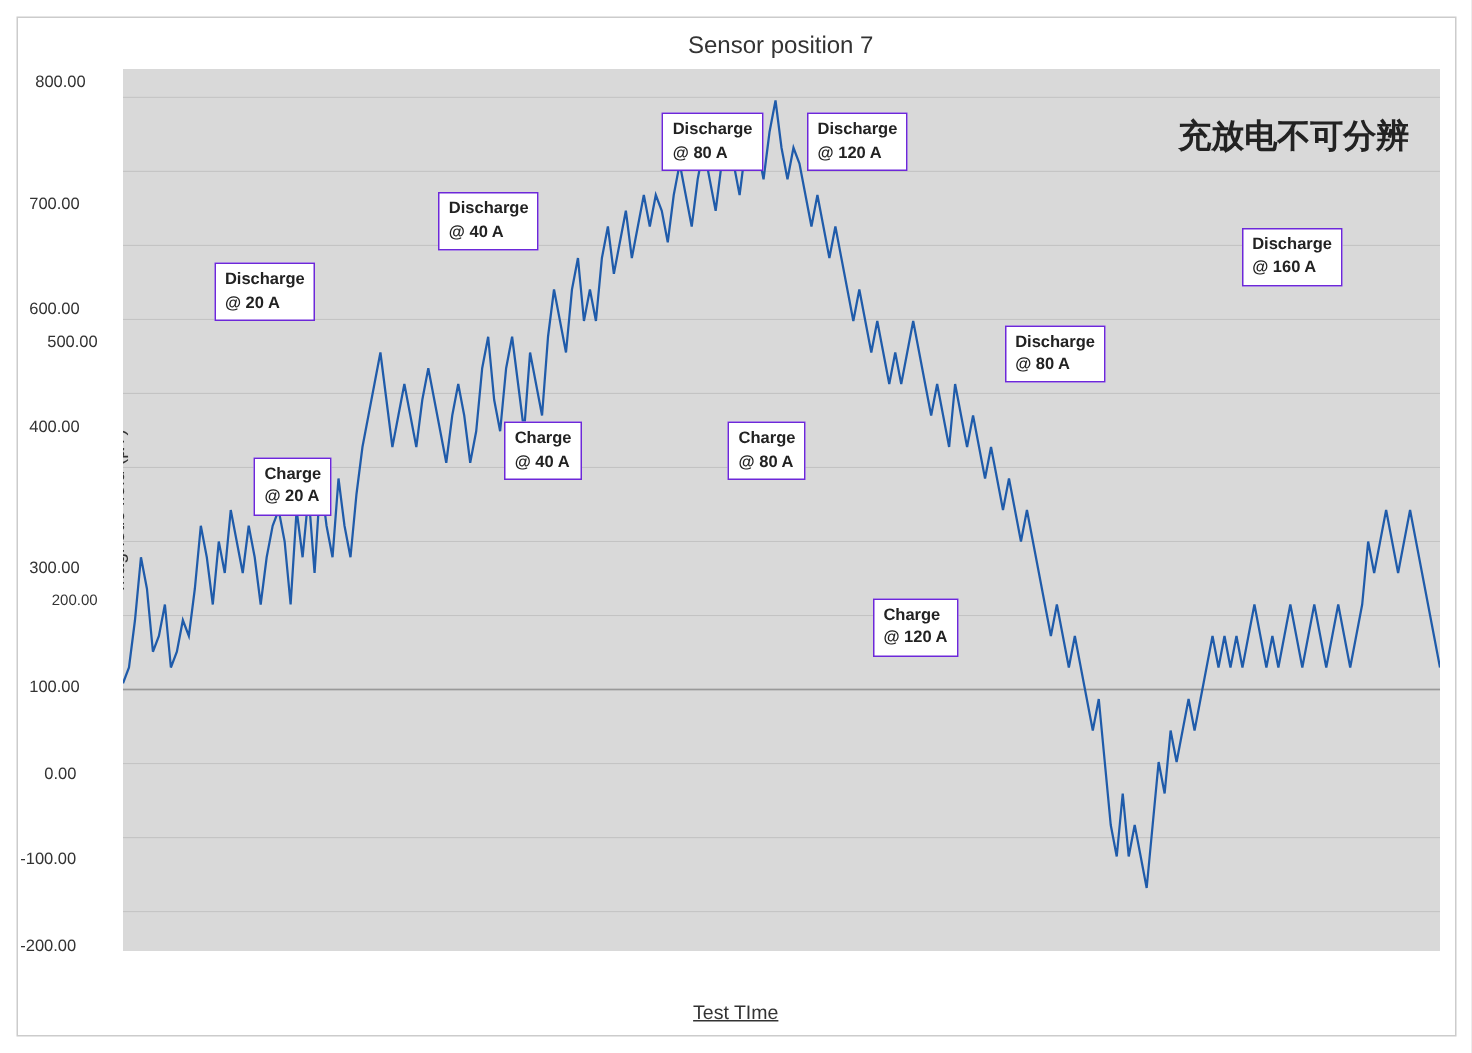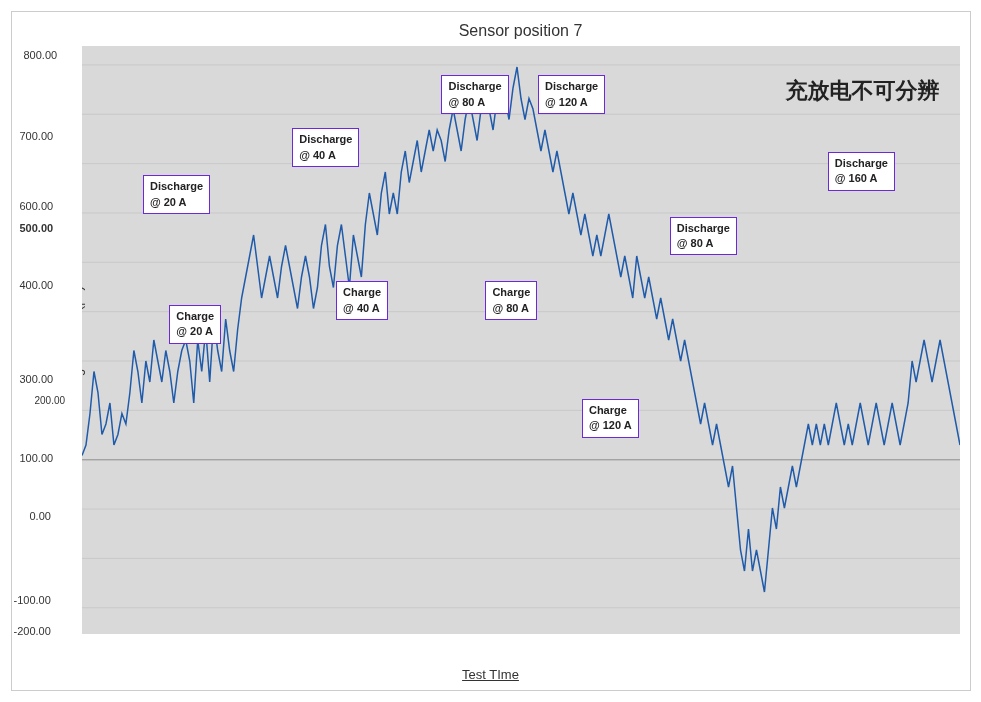--- a/index.html
+++ b/index.html
@@ -138,24 +138,24 @@
     <div class="annotation-box" style="left:52%;top:5%">Discharge<br>@ 120 A</div>
     <div class="annotation-box" style="left:57%;top:60%">Charge<br>@ 120 A</div>
     <div class="annotation-box" style="left:67%;top:29%">Discharge<br>@ 80 A</div>
     <div class="annotation-box" style="left:85%;top:18%">Discharge<br>@ 160 A</div>
 
   </div>
 
   <div style="position:absolute;left:12px;top:calc(30px + 1%);font-size:11px;color:#333;">800.00</div>
   <div style="position:absolute;left:8px;top:calc(30px + 9.5%);font-size:11px;color:#333;margin-top:24px;">700.00</div>
   <div style="position:absolute;left:8px;top:calc(30px + 18%);font-size:11px;color:#333;margin-top:36px;">600.00</div>
-  <div style="position:absolute;left:8px;top:calc(30px + 26.5%);font-size:11px;color:#333;font-weight:bold;">500.00</div>
+  <div style="position:absolute;left:20px;top:calc(30px + 26.5%);font-size:11px;color:#333;">500.00</div>
   <div style="position:absolute;left:8px;top:calc(30px + 35%);font-size:11px;color:#333;">400.00</div>
   <div style="position:absolute;left:8px;top:calc(30px + 43.5%);font-size:11px;color:#333;margin-top:36px;">300.00</div>
   <div style="position:absolute;left:23px;top:calc(30px + 52%);font-size:10px;color:#333;">200.00</div>
   <div style="position:absolute;left:8px;top:calc(30px + 60.5%);font-size:11px;color:#333;">100.00</div>
   <div style="position:absolute;left:18px;top:calc(30px + 69%);font-size:11px;color:#333;">0.00</div>
-  <div style="position:absolute;left:2px;top:calc(30px + 77.5%);font-size:11px;color:#333;margin-top:27px;">-100.00</div>
+  <div style="position:absolute;left:2px;top:calc(30px + 77.5%);font-size:11px;color:#333;">-100.00</div>
   <div style="position:absolute;left:2px;top:calc(30px + 86%);font-size:11px;color:#333;text-align:right;">-200.00</div>
   <div style="position:absolute;left:2px;top:calc(30px + 94.5%);font-size:11px;color:#333;margin-top:23px;">-300.00</div>
 
   <div style="position:absolute;bottom:8px;left:50%;transform:translateX(-50%);font-size:13px;color:#333;text-decoration:underline;">Test TIme</div>
 </div>
 
 </body></html>

